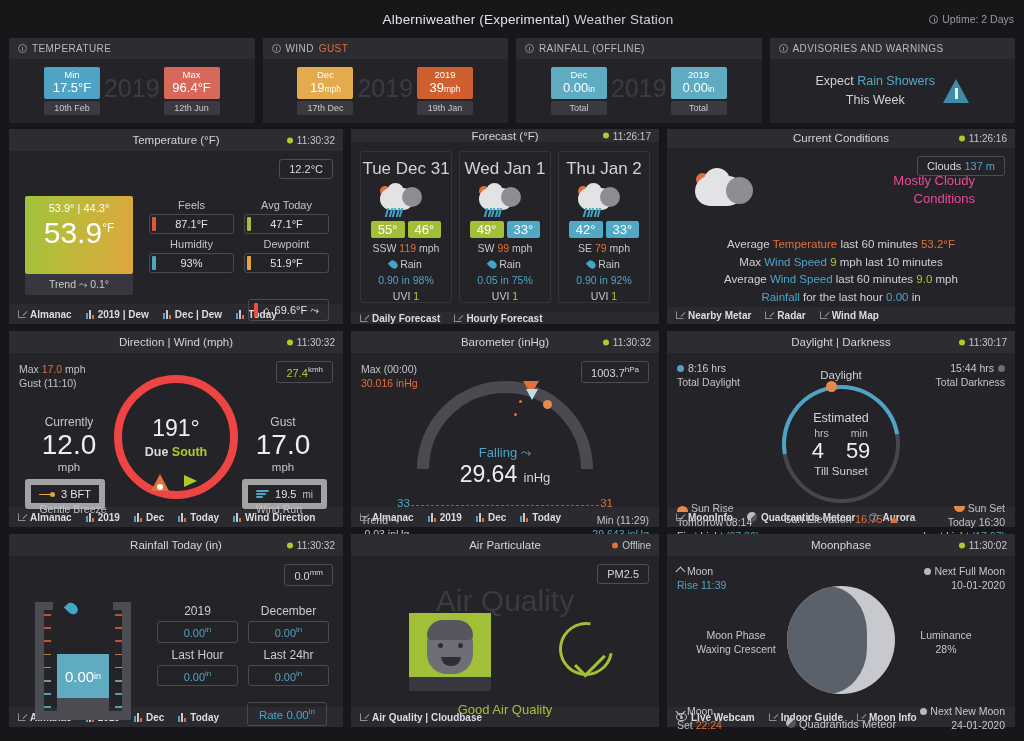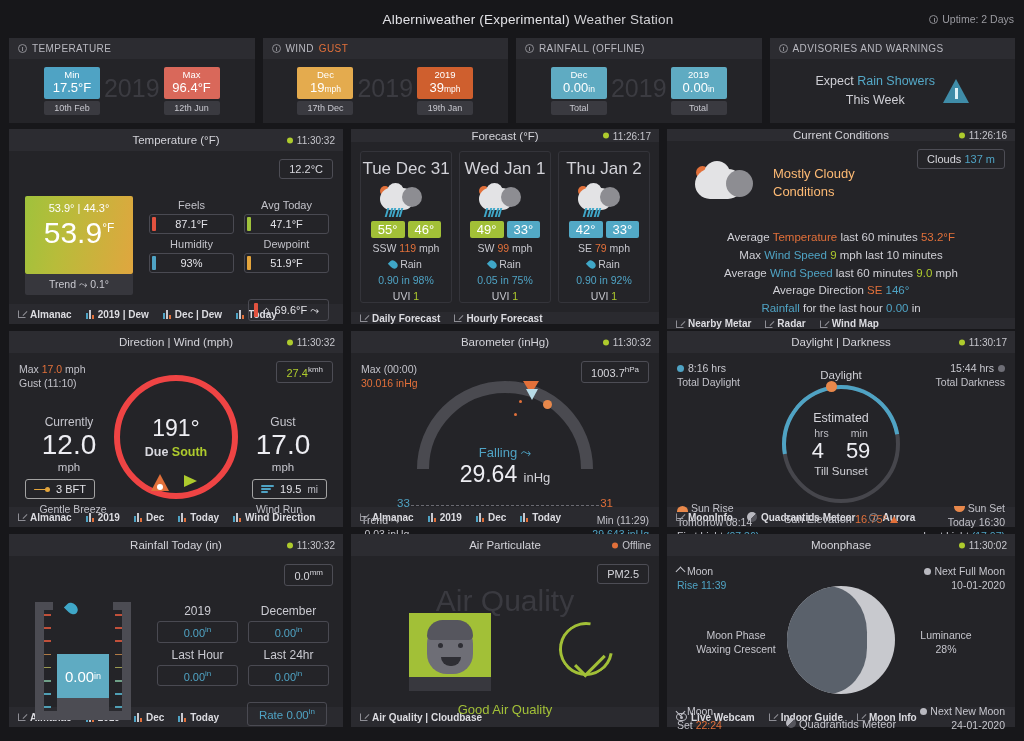--- a/index.html
+++ b/index.html
@@ -158,41 +158,41 @@
   .wx .rain{ position:absolute; left:8px; top:26px; display:flex; gap:2px; }
   .wx .rain i{ width:1.6px;height:9px;background:#3fa7c8;display:block;transform:skewX(-16deg);}
 
   
   .cond-top{ display:flex; align-items:center; gap:6px; padding:18px 0 0 26px; }
   .cond-ico{ width:74px;height:48px; position:relative; }
   .cond-ico .c1{ position:absolute; width:48px;height:30px;background:#e3e3e5;border-radius:15px; left:2px; top:10px;}
   .cond-ico .c2{ position:absolute; width:26px;height:26px;background:#e3e3e5;border-radius:50%; left:11px; top:2px;}
   .cond-ico .c3{ position:absolute; width:27px;height:27px;background:#8d8d92;border-radius:50%; left:33px; top:11px;}
   .cond-ico .sun{ position:absolute; width:13px;height:13px;background:#e2703a;border-radius:50%; left:3px; top:7px;}
-  .cond-txt{ font-size:13px; color:#fdba74; line-height:1.35; text-align:left; flex:1; margin-right:40px;}
+  .cond-txt{ font-size:13px; color:#ec4899; line-height:1.35; text-align:right; flex:1; margin-right:40px;}
   .cond-lines{ text-align:center; font-size:11.5px; color:#d0d0d6; line-height:1.55; margin-top:22px; }
 
   
   .corner{ position:absolute; font-size:10.5px; color:#c2c2c9; line-height:1.35; }
   .ring{
     position:absolute; left:50%; top:22px; transform:translateX(-50%);
     width:124px;height:124px;border-radius:50%;
-    border:6px solid #ef4444;
+    border:8px solid #ef4444;
   }
   .ring-in{ position:absolute; left:0; top:0; width:100%;height:100%; display:flex;
     flex-direction:column; align-items:center; justify-content:center; }
   .ring-in .deg{ font-size:23px; color:#ededf2; }
   .ring-in .dd{ font-size:12.5px; font-weight:bold; color:#d8d8de; margin-top:3px;}
   .ring-in .dd em{ font-style:normal; color:#aecb2d; }
   .side{ position:absolute; text-align:center; top:62px; width:96px;}
   .side .sl{ font-size:12px; color:#c6c6cd; }
   .side .sv{ font-size:28px; color:#ededf2; line-height:1.15; }
   .side .su{ font-size:11.5px; color:#c6c6cd; }
   .pill-box{
-    position:absolute; border:1px solid #a3a3a3; border-radius:3px;
+    position:absolute; border:6px solid #a3a3a3; border-radius:3px;
     padding:3px 8px; font-size:11px; color:#e3e3e8; display:flex; align-items:center; gap:6px;
   }
   .bft-ico{ width:16px;height:8px; position:relative; }
   .bft-ico::before{content:"";position:absolute;left:0;top:4px;width:13px;height:1.4px;background:#e4a53c;border-radius:1px;}
   .bft-ico::after{content:"";position:absolute;right:0;top:2px;width:5px;height:5px;border-radius:50%;background:#e4a53c;}
   .vis-ico{ display:inline-flex;flex-direction:column;gap:1.5px; }
   .vis-ico i{ height:1.6px;background:#4fa3c4;display:block;border-radius:1px; }
   .vis-ico i:nth-child(1){width:13px;} .vis-ico i:nth-child(2){width:10px;} .vis-ico i:nth-child(3){width:7px;}
   .cap{ position:absolute; font-size:10.5px; color:#c2c2c9; text-align:center; }
   .marker-o{ position:absolute; width:0;height:0;border-left:9px solid transparent;border-right:9px solid transparent;border-bottom:17px solid #e2703a;}
@@ -573,21 +573,20 @@
             </div>
           <div class="cond-txt">
             <div>Mostly Cloudy</div>
             <div>Conditions</div>
           </div>
         </div>
         <div class="cond-lines">
           <div><span>Average </span><span style="color:#e2703a">Temperature</span><span> last 60 minutes </span><span style="color:#e2703a">53.2</span><span style="color:#e2703a">°F</span></div>
           <div><span>Max </span><span style="color:#4fa3c4">Wind Speed</span><span> </span><span style="color:#aecb2d">9</span><span> mph last 10 minutes</span></div>
           <div><span>Average </span><span style="color:#4fa3c4">Wind Speed</span><span> last 60 minutes </span><span style="color:#aecb2d">9.0</span><span> mph</span></div>
-          <div><span>Average Direction </span><span style="color:#e2703a">SE</span><span> </span><span style="color:#4fa3c4">146°</span></div>
           <div><span style="color:#4fa3c4">Rainfall</span><span> for the last hour </span><span style="color:#4fa3c4">0.00</span><span> in</span></div>
         </div>
       </div>
       <div class="p-foot">
         <span class="lnk">
             <i class="ext-ico"></i>
             <span>Nearby Metar</span>
           </span>
         <span class="lnk">
             <i class="ext-ico"></i>

